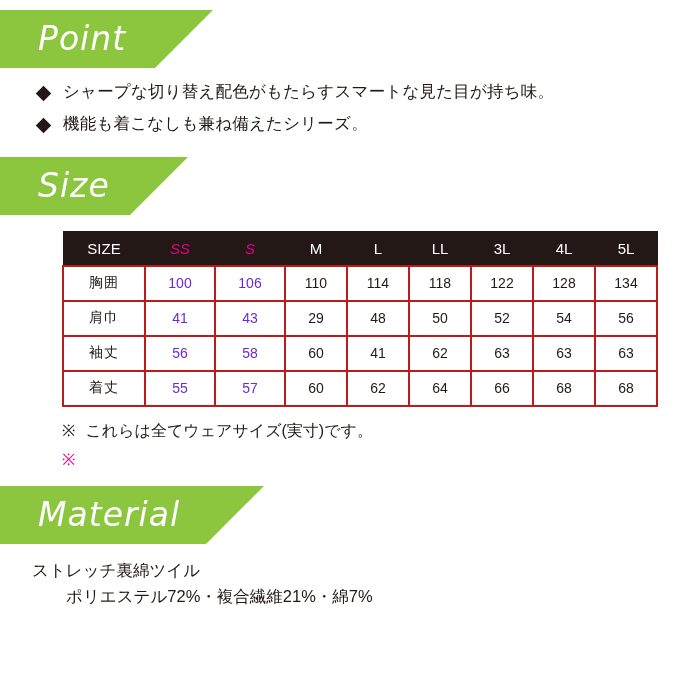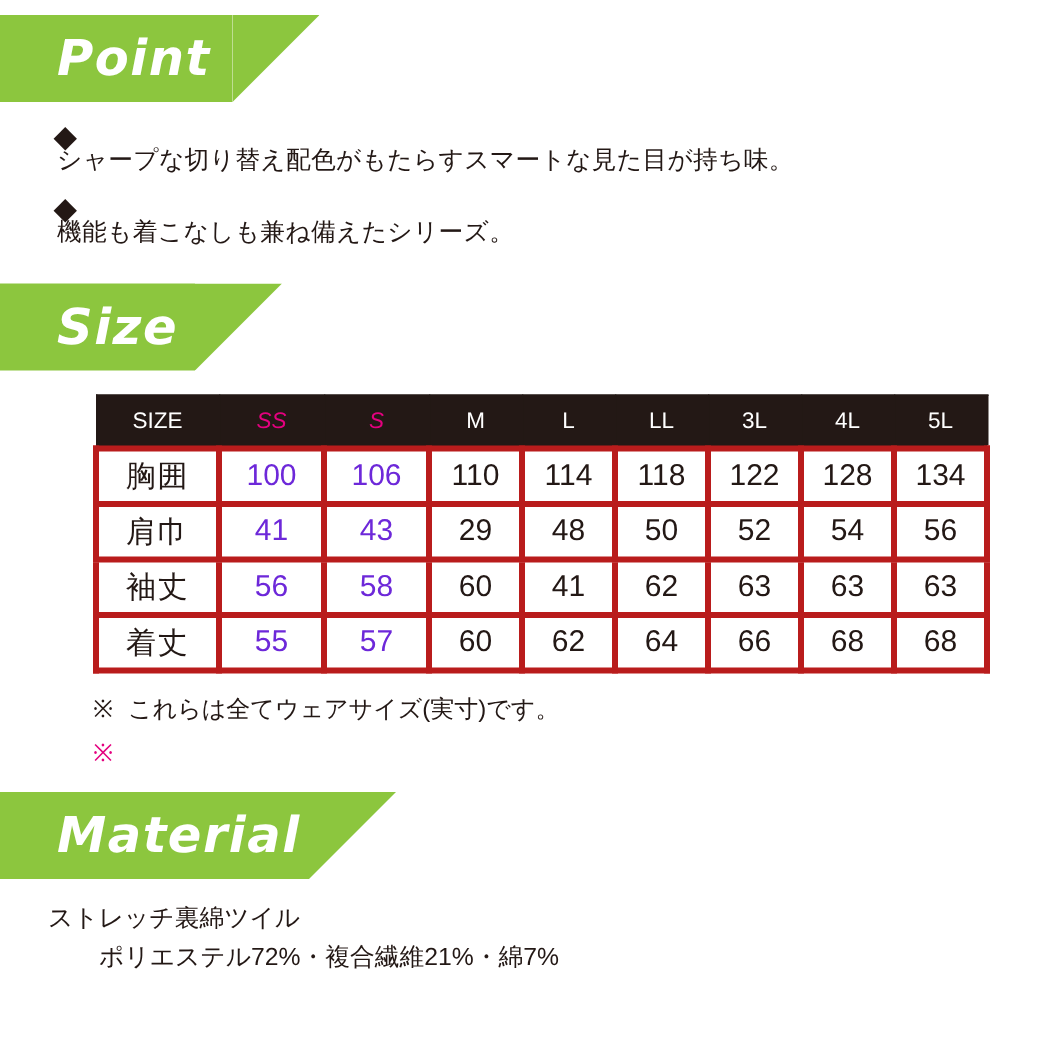--- a/index.html
+++ b/index.html
@@ -39,39 +39,38 @@
     top: 0;
     height: 58px;
     width: 58px;
     background: #8cc63e;
     clip-path: polygon(0 0, 100% 0, 0 100%);
   }
   .banner .btext {
     position: relative;
     z-index: 3;
     color: #ffffff;
-    font-weight: bold;
+    font-weight: normal;
     font-style: italic;
     font-size: 33px;
     letter-spacing: 1px;
     padding-left: 38px;
     line-height: 58px;
     font-family: "DejaVu Sans", sans-serif;
   }
 
   
   .points {
     margin-top: 14px;
     padding-left: 38px;
   }
   .point-row {
     display: flex;
-    align-items: flex-start;
+    align-items: center;
     margin-bottom: 13px;
-    flex-direction: column;
   }
   .diamond {
     width: 11px;
     height: 11px;
     background: #231815;
     transform: rotate(45deg);
     margin-top: 5px;
     margin-right: 14px;
     flex: 0 0 auto;
   }
@@ -86,24 +85,24 @@
     margin-top: 16px;
     padding-left: 62px;
   }
   table.size-table {
     border-collapse: collapse;
     width: 575px;
     table-layout: fixed;
   }
   table.size-table th,
   table.size-table td {
-    border: 4px solid #b91c1c;
+    border: 2px solid #b91c1c;
     height: 33px;
     text-align: center;
-    font-size: 20px;
+    font-size: 14px;
     padding: 0;
   }
   table.size-table thead th {
     background: #231815;
     color: #ffffff;
     font-weight: normal;
     border: 1px solid #231815;
     font-size: 15px;
   }
   table.size-table thead th.pink-head {

